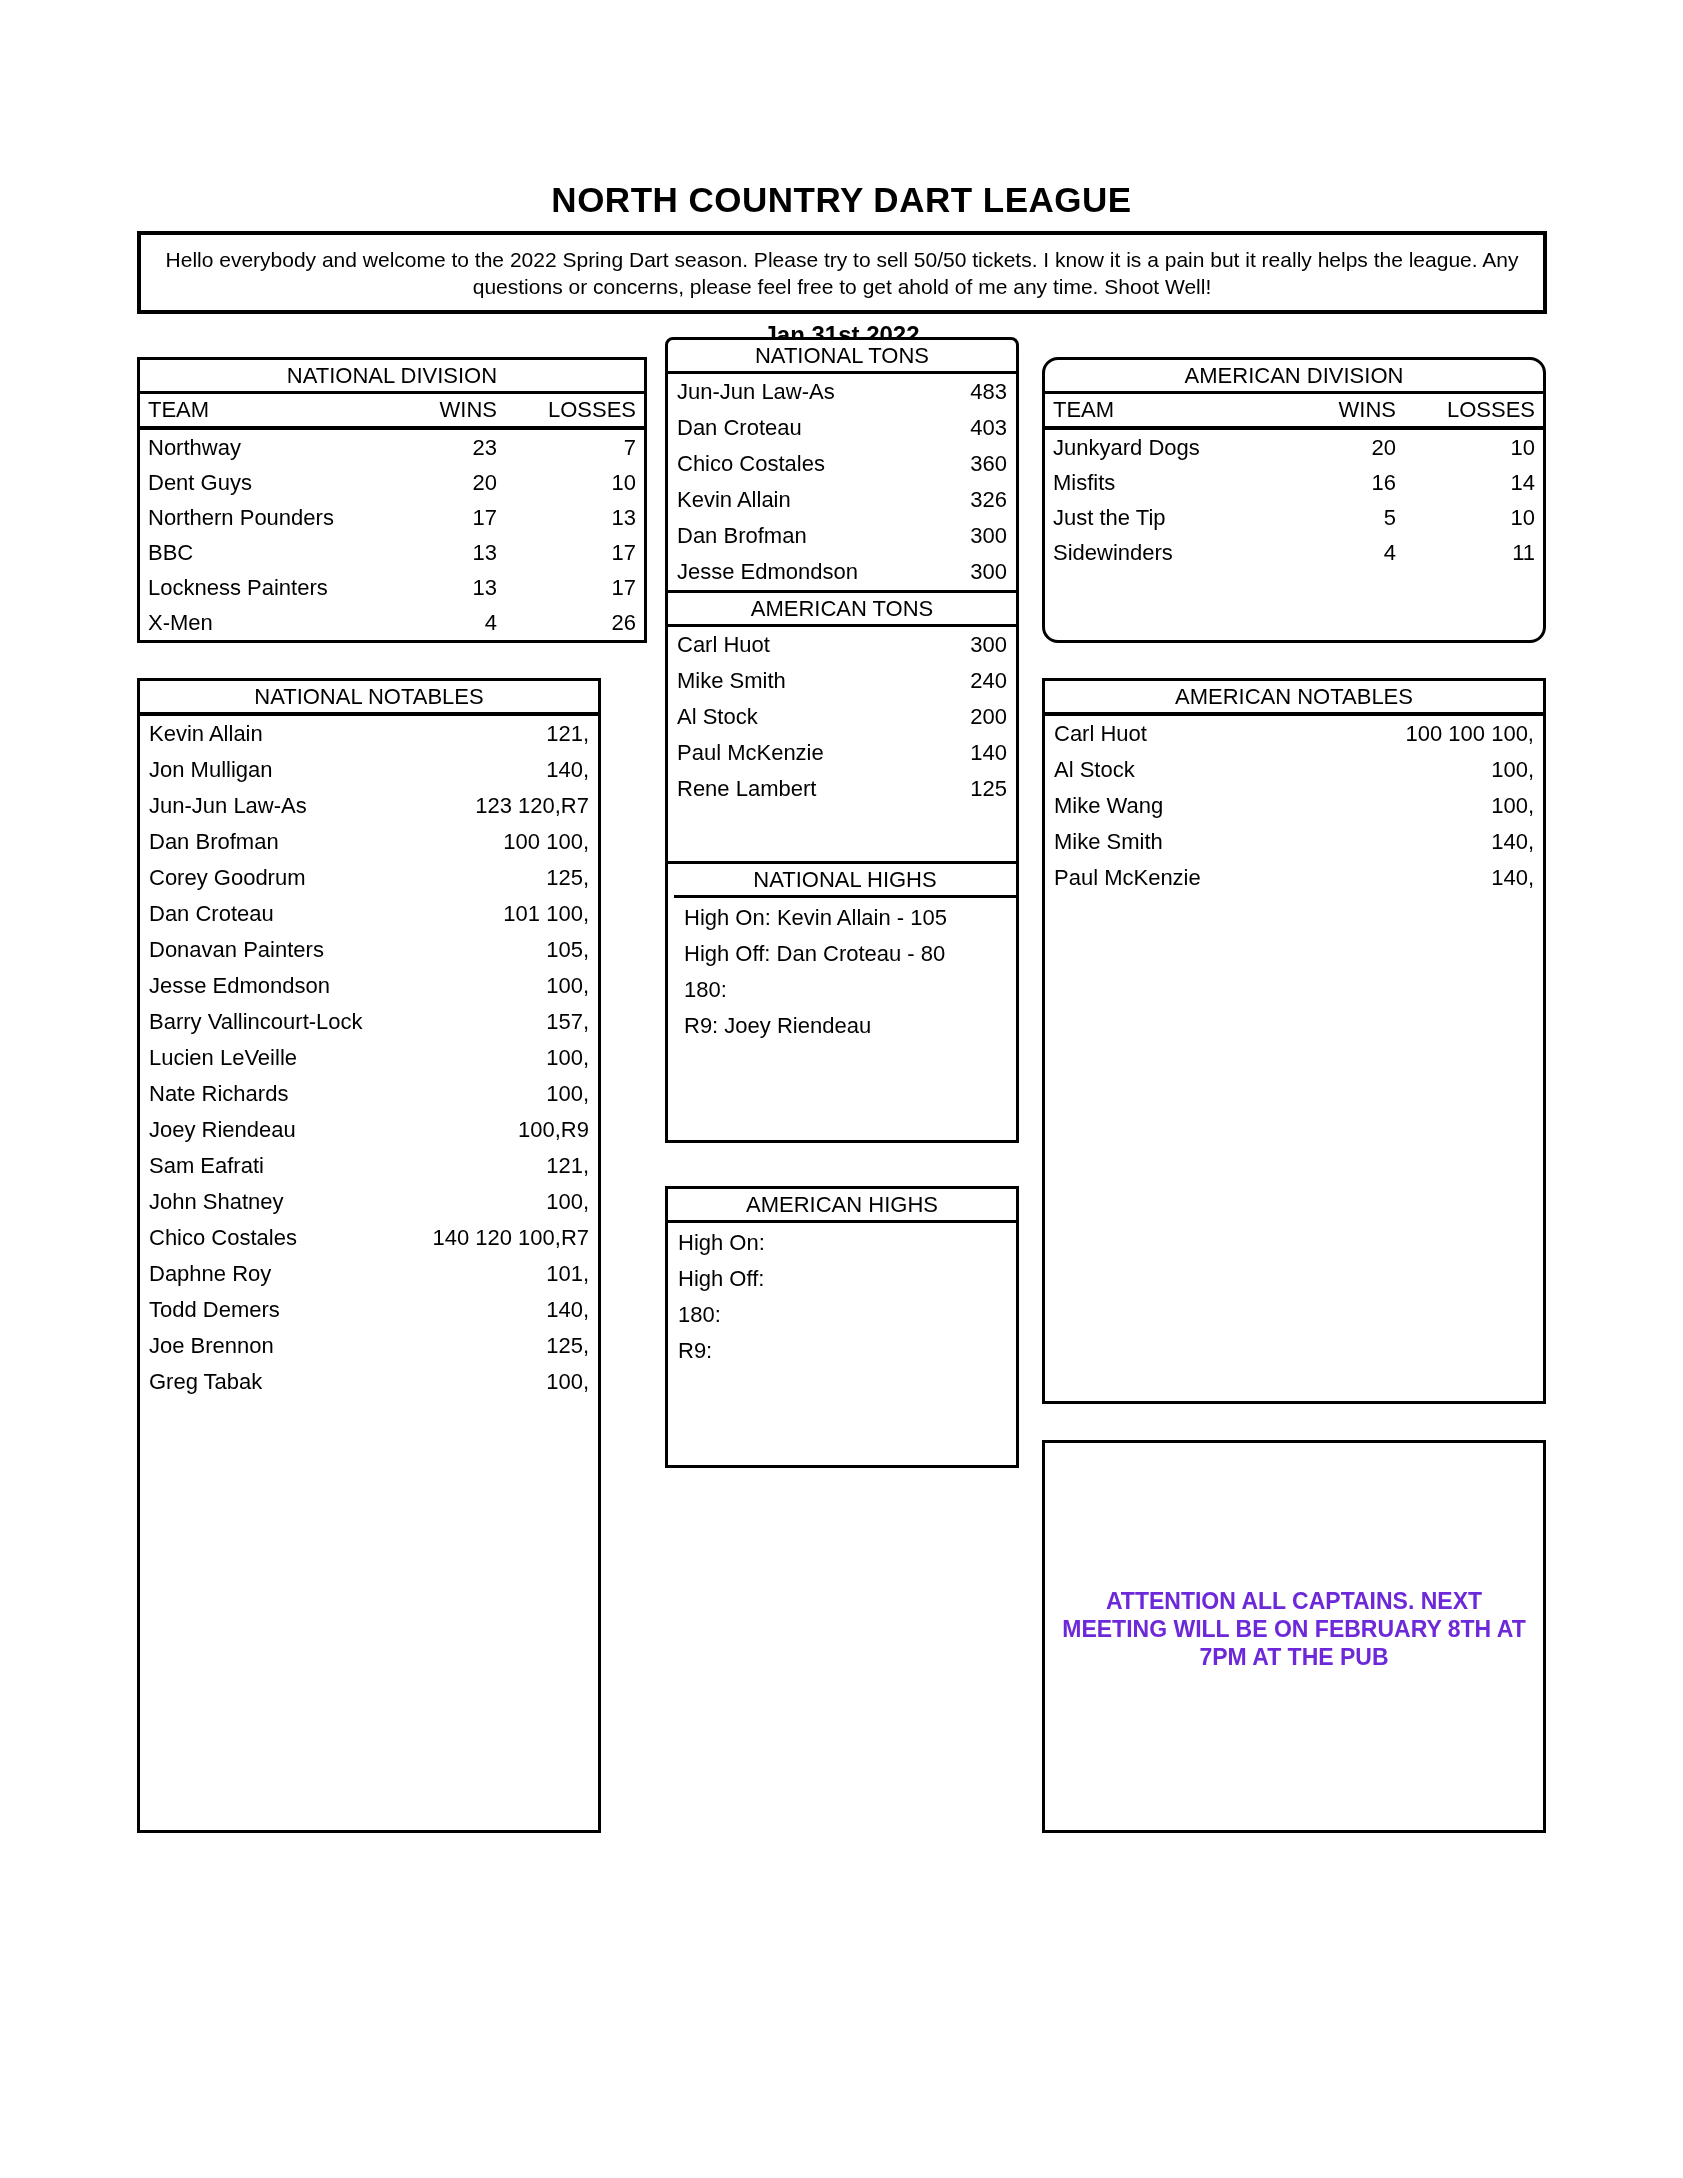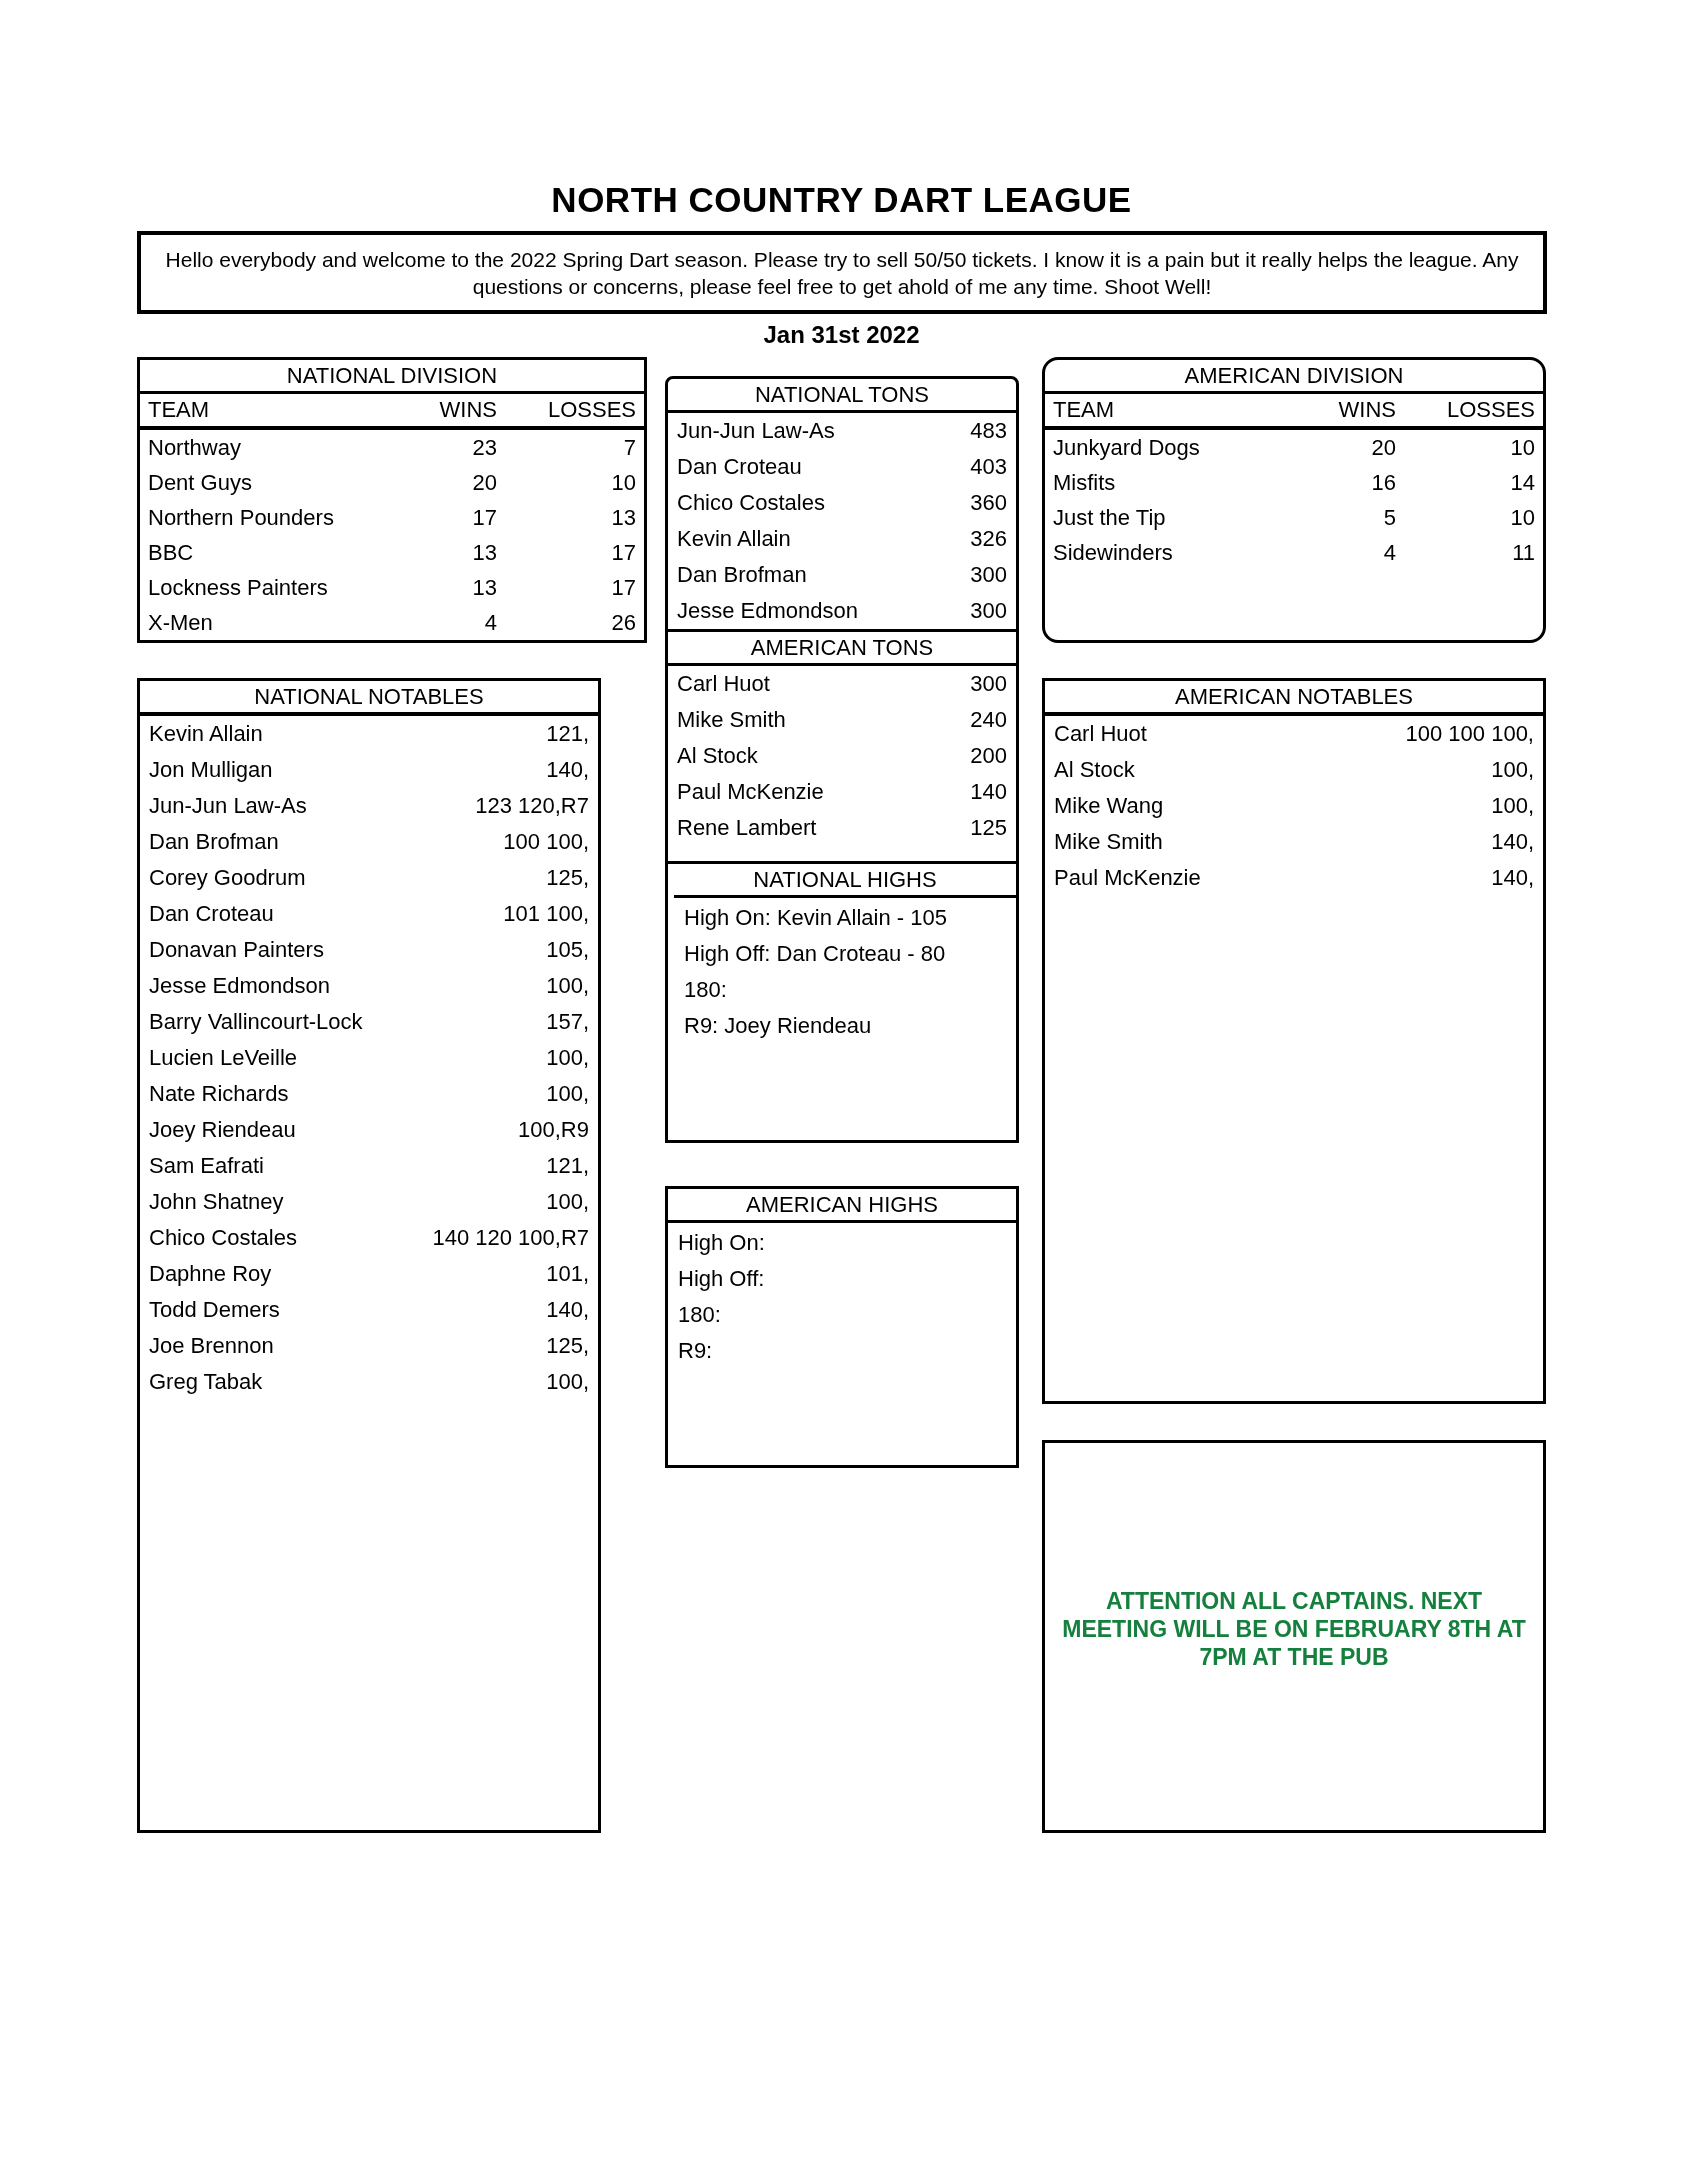--- a/index.html
+++ b/index.html
@@ -25,21 +25,21 @@
   .mid-title{height:31px;line-height:31px;text-align:center;font-size:22px;
              border-top:3px solid #000;border-bottom:3px solid #000;}
   .hi-body{padding:2px 10px;font-size:22px;line-height:36px;}
   .match-body{padding-top:2px;text-align:center;font-family:"Liberation Serif","DejaVu Serif",serif;
               font-weight:bold;font-size:20px;line-height:36px;}
   .attn{display:flex;align-items:center;justify-content:center;}
   .attn .attn-text{width:473px;text-align:center;font-weight:bold;font-size:23px;line-height:28px;
                    padding-bottom:16px;}
 
   #nat-div{left:137px;top:357px;width:510px;height:286px;}
-  #tons{left:665px;top:376px;width:354px;height:604px;border-radius:8px;}
+  #tons{left:665px;top:337px;width:354px;height:604px;border-radius:8px;}
   #am-div{left:1042px;top:357px;width:504px;height:286px;border-radius:16px;}
   #nat-not{left:137px;top:678px;width:464px;height:1155px;}
   #am-not{left:1042px;top:678px;width:504px;height:726px;}
   #nat-hi{left:665px;top:861px;width:354px;height:282px;padding-left:6px;}
   #am-hi{left:665px;top:1186px;width:354px;height:282px;}
   #matches{left:665px;top:1508px;width:354px;height:326px;}
   #attn{left:1042px;top:1440px;width:504px;height:393px;}
 </style>
 </head>
 <body>
@@ -292,17 +292,17 @@
         <span class="s-name">Mike Smith</span>
         <span class="s-val">140,</span>
       </div>
     <div class="srow">
         <span class="s-name">Paul McKenzie</span>
         <span class="s-val">140,</span>
       </div>
   </div>
 
   <div class="box attn" id="attn">
-    <div class="attn-text" style="color: #15803d;">ATTENTION ALL CAPTAINS.  NEXT MEETING WILL BE ON FEBRUARY 8TH AT 7PM AT THE PUB</div>
+    <div class="attn-text" style="color: #6d28d9;">ATTENTION ALL CAPTAINS.  NEXT MEETING WILL BE ON FEBRUARY 8TH AT 7PM AT THE PUB</div>
   </div>
 
 </div>
 
 
 </body></html>

